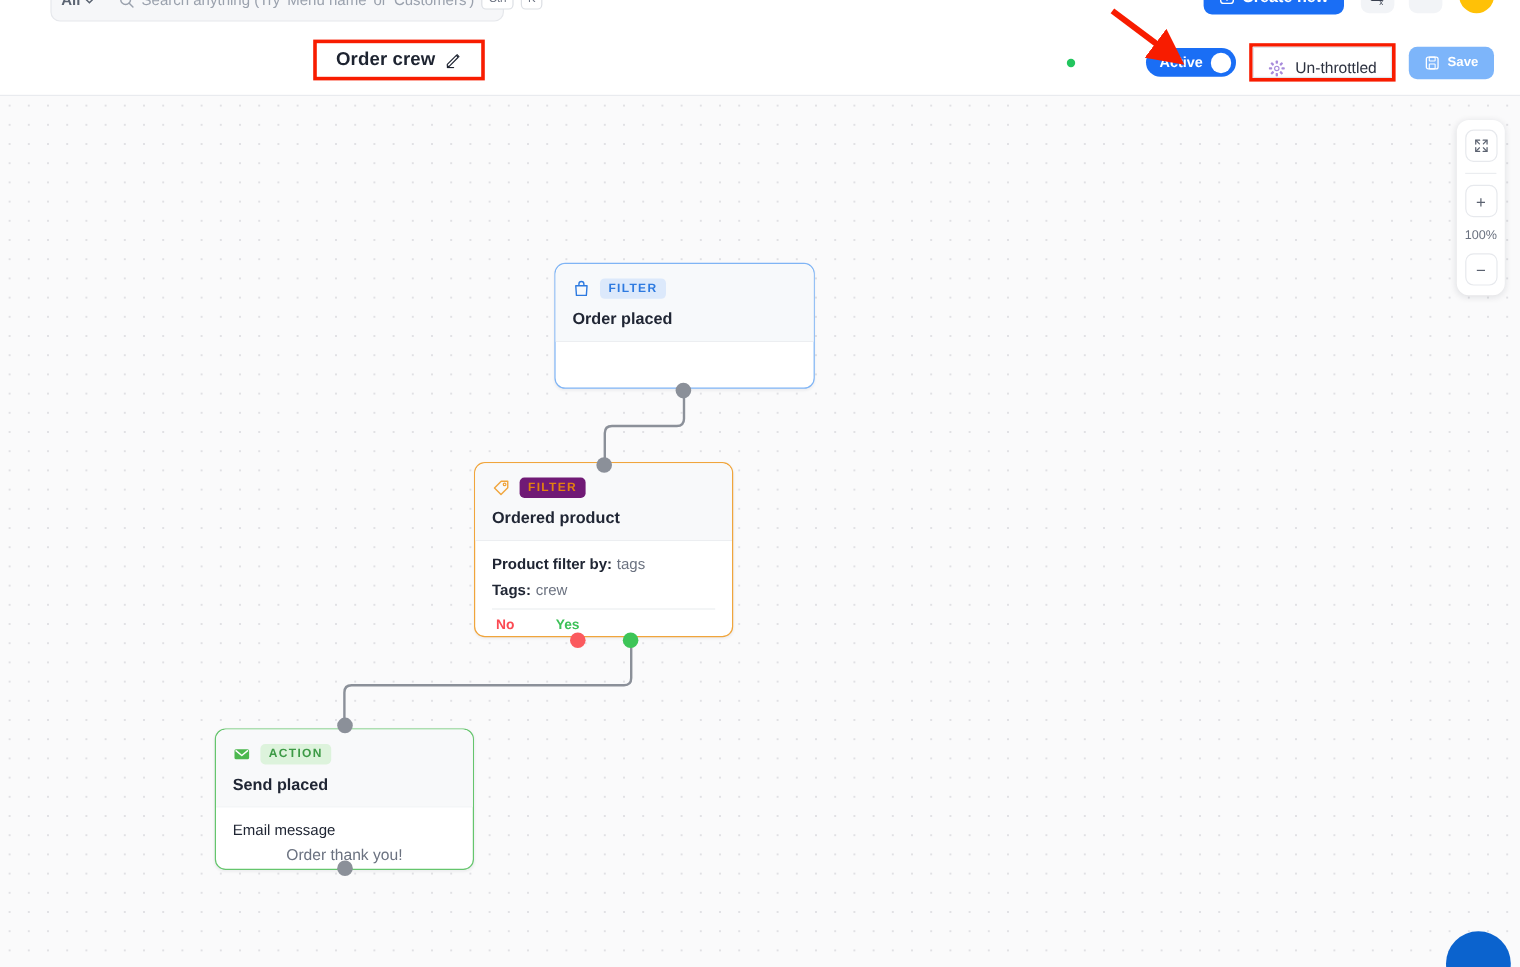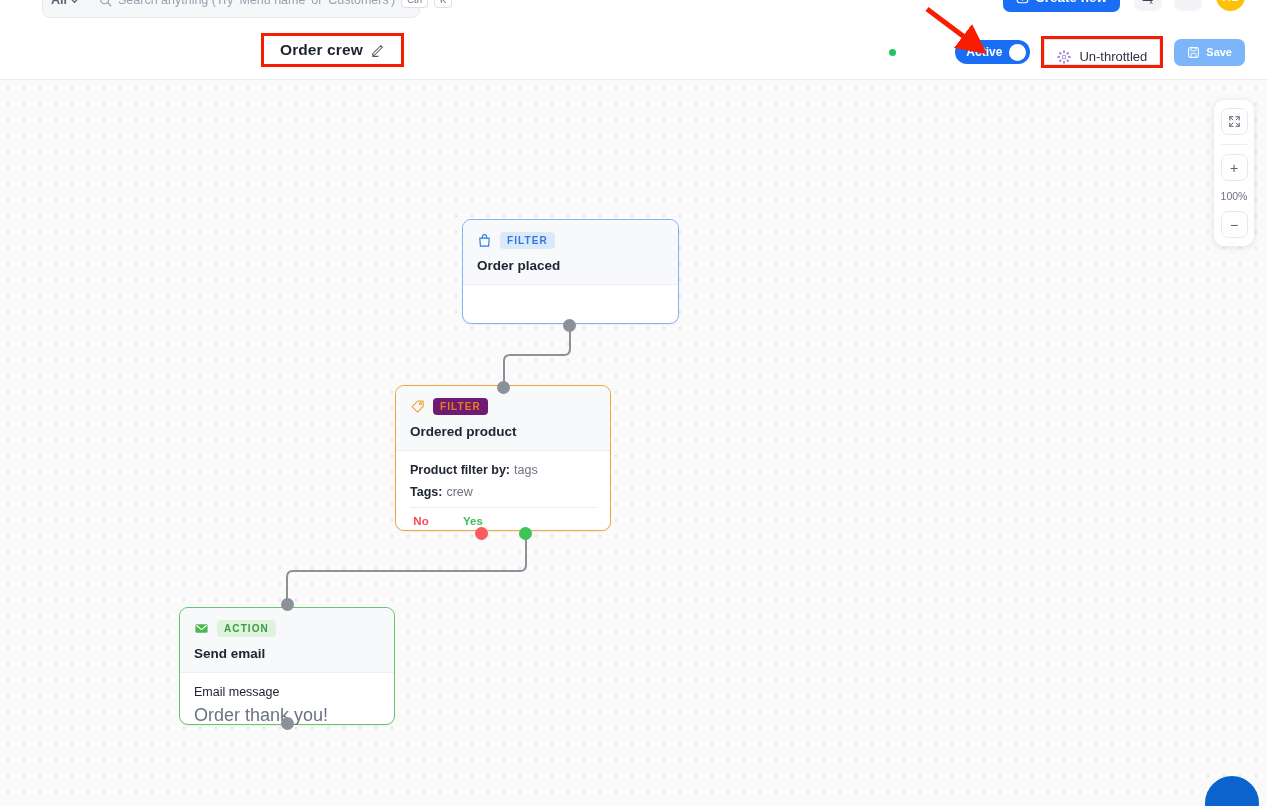--- a/index.html
+++ b/index.html
@@ -131,21 +131,21 @@
   }
   .branch-no { font-size: 11.5px; font-weight: 700; color: #fb4a53; width:22px; text-align:center;}
   .branch-yes { font-size: 11.5px; font-weight: 700; color: #3cc057; width:22px; text-align:center;}
 
   
   #node-action { left: 179px; top: 527px; width: 216px; height: 118px;
     border: 1.6px solid #65c56d; }
   #node-action .node-head { background: #f8f9fa; border-bottom: 1px solid #eceef1; }
   .badge-action { background: #ddf3dc; color: #3d9a46; }
   .act-label { font-size: 12.5px; font-weight: 400; color: #202634; margin-bottom: 6px; }
-  .act-value { font-size: 18px; color: #6b7280; }
+  .act-value { font-size: 13px; color: #6b7280; text-align: center; }
 
   
   .port { position: absolute; border-radius: 50%; }
   .port-gray { width: 13px; height: 13px; background: #8b9099; }
   .port-red { width: 13px; height: 13px; background: #fb5a5e; }
   .port-green { width: 13px; height: 13px; background: #3dc557; }
 
   
   .zoom-panel {
     position: absolute; right: 13px; top: 20px; width: 40px;
@@ -331,21 +331,21 @@
 
   <div class="node" id="node-action">
     <div class="node-head">
       <div class="badge-row">
         <svg width="15" height="15" viewBox="0 0 16 16">
           <rect x="1.5" y="3.5" width="13" height="9" rx="1.4" fill="#4cb84f"></rect>
           <path d="M2.5 4.6 L8 9.2 L13.5 4.6" stroke="#fff" stroke-width="1.3" fill="none" stroke-linejoin="round"></path>
         </svg>
         <span class="badge badge-action">ACTION</span>
       </div>
-      <div class="node-name">Send email</div>
+      <div class="node-name">Send placed</div>
     </div>
     <div class="node-body">
       <div class="act-label">Email message</div>
       <div class="act-value">Order thank you!</div>
     </div>
   </div>
   <div class="port port-gray" style="left:281px; top:518px;"></div>
   <div class="port port-gray" style="left:281px; top:637px;"></div>
 
   <div class="zoom-panel">

